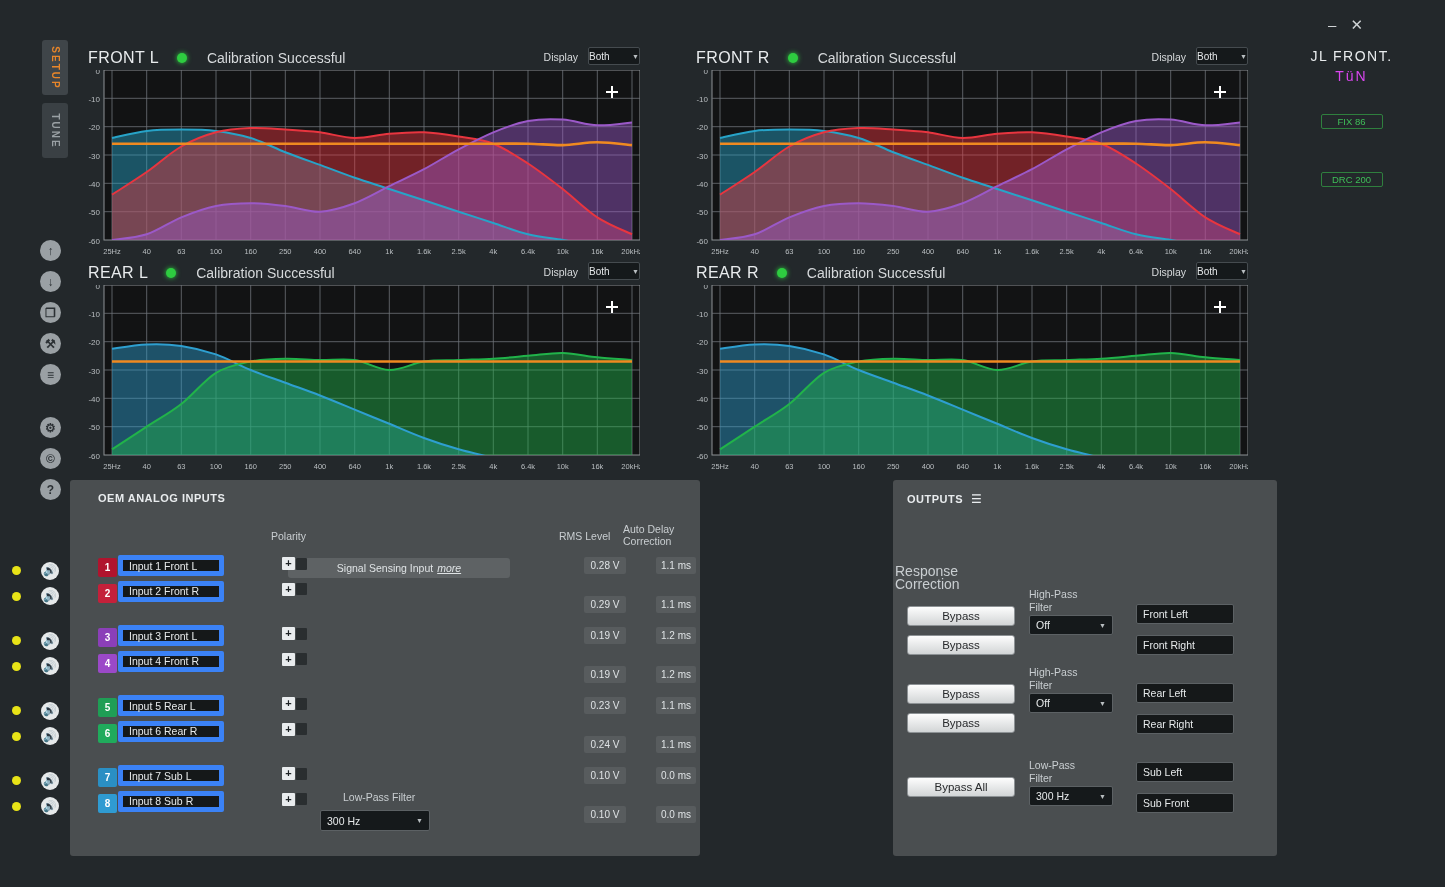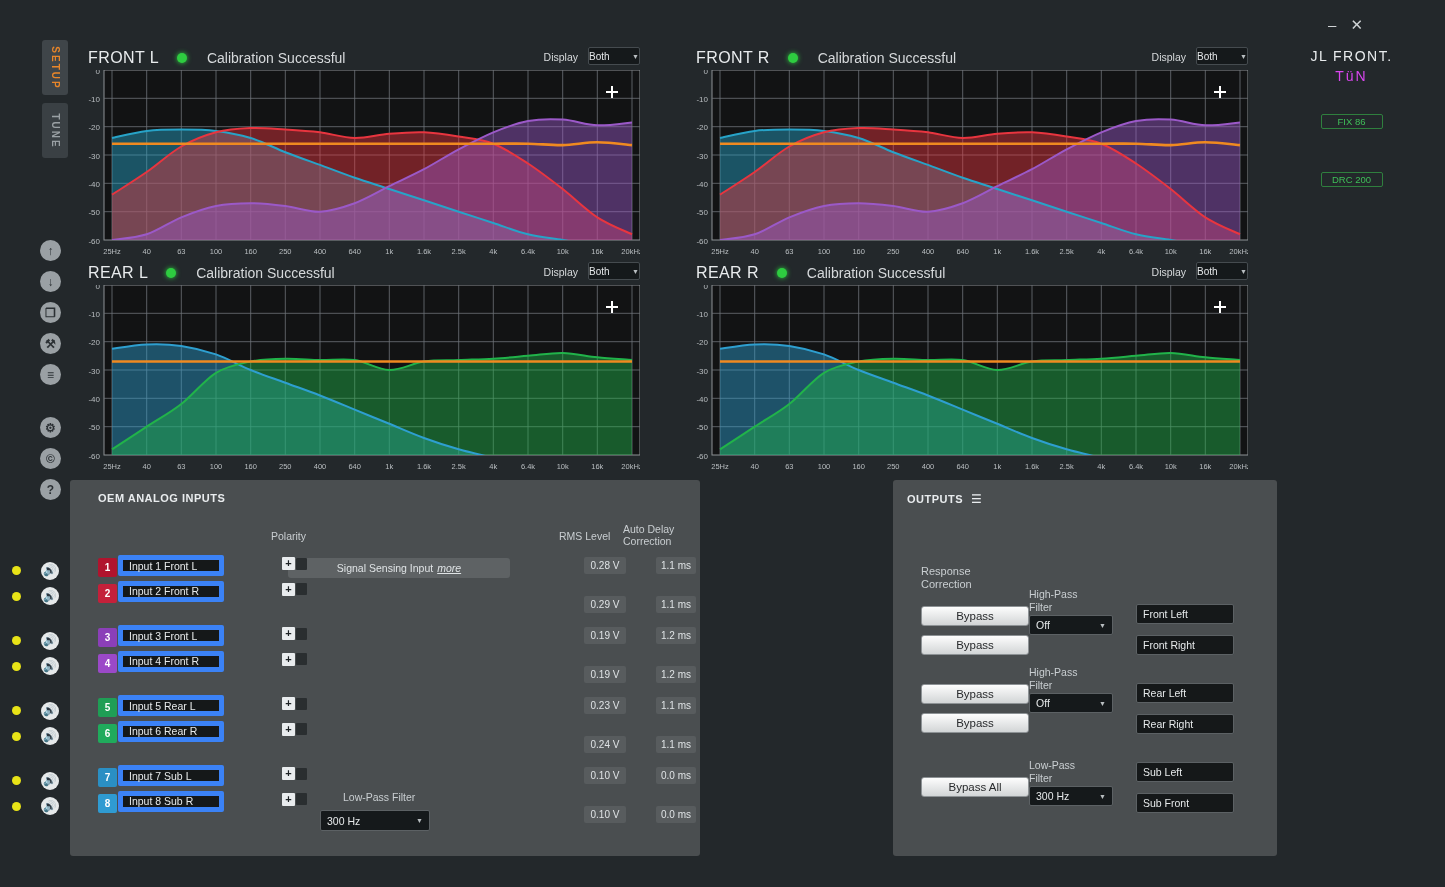--- a/index.html
+++ b/index.html
@@ -137,30 +137,30 @@
     color: #e6e9ea; font-size: 10.5px; display: flex; align-items: center; padding: 0 6px; cursor: pointer;
   }
   .lpf-in-sel .caret { margin-left: auto; font-size: 7px; color: #b9bec1; }
 
   
   .proc-title { position: absolute; left: 50%; top: 12px; transform: translateX(-50%); }
   .btn-3d {
     background: linear-gradient(#fdfdfd,#d2d5d6);
     border: 1px solid #8d9295; border-radius: 3px;
     color: #27292b; font-size: 11.5px;
-    display: flex; align-items: center; justify-content: center; cursor: pointer; margin-left: 14px;
+    display: flex; align-items: center; justify-content: center; cursor: pointer;
   }
   .btn-3d.disabled { color: #9ba0a3; background: linear-gradient(#ebedee,#cdd0d1); }
   .btn-calibrate { position: absolute; left: 50%; top: 170px; transform: translateX(-50%); width: 66px; height: 21px; }
   .btn-cancel { position: absolute; left: 50%; top: 196px; transform: translateX(-50%); width: 66px; height: 21px; }
 
   
   .out-head { position: absolute; left: 14px; top: 12px; display: flex; align-items: center; gap: 8px; }
   .hamburger { color: #e9ecee; font-size: 12px; cursor: pointer; }
-  .resp-corr { position: absolute; left: 28px; top: 85px; color: #c9ced1; font-size: 11px; line-height: 13px; }
+  .resp-corr { position: absolute; left: 2px; top: 85px; color: #c9ced1; font-size: 14px; line-height: 13px; }
   .out-btn { position: absolute; left: 14px; width: 108px; height: 20px; }
   .flt-label { position: absolute; color: #c9ced1; font-size: 10.5px; line-height: 13px; }
   .flt-sel {
     position: absolute; width: 84px; height: 20px;
     background: #15191b; border: 1px solid #5c6164; border-radius: 2px;
     color: #e6e9ea; font-size: 10.5px; display: flex; align-items: center; padding: 0 6px; cursor: pointer;
   }
   .flt-sel .caret { margin-left: auto; font-size: 7px; color: #b9bec1; }
   .out-name {
     position: absolute; width: 98px; height: 20px;

